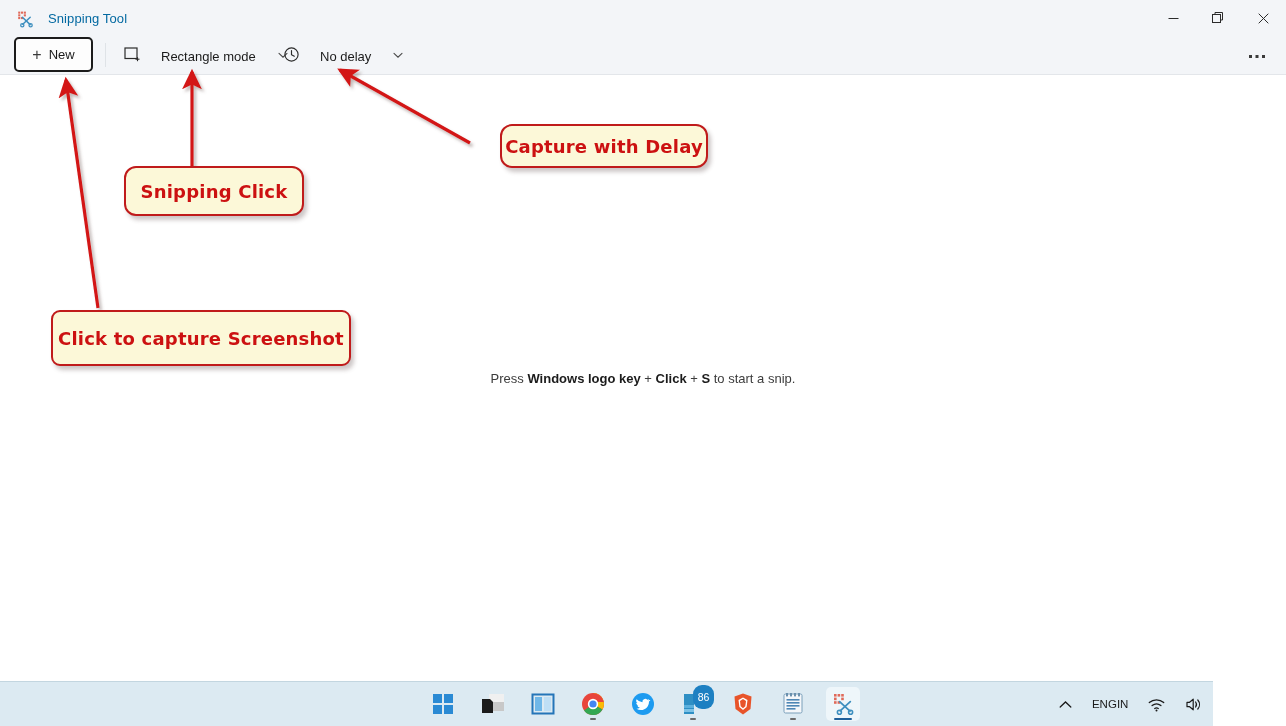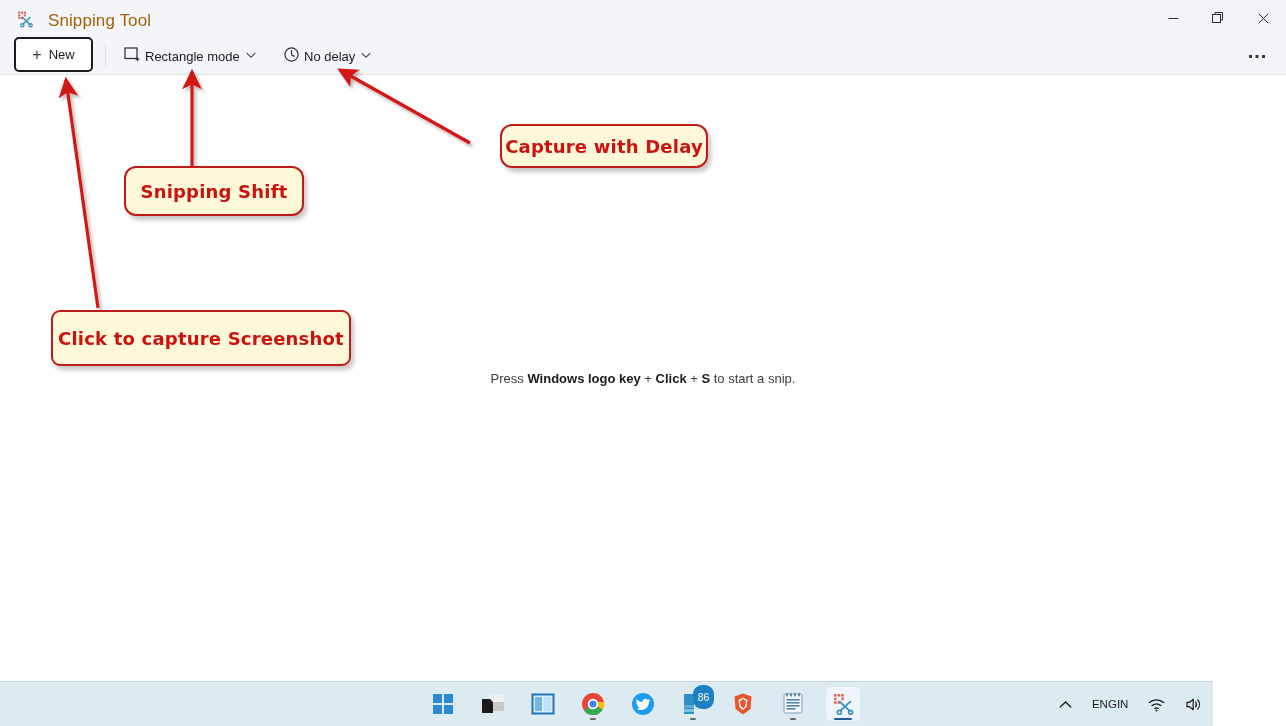--- a/index.html
+++ b/index.html
@@ -22,21 +22,21 @@
     width: 1286px; height: 37px;
     background: #f3f5f8;
     display: flex; align-items: center;
   }
   .title-app-icon {
     position: absolute; left: 16px; top: 10px;
     width: 18px; height: 18px;
   }
   .title-text {
     position: absolute; left: 48px; top: 11px;
-    font-size: 17px; color: #a16207;
+    font-size: 13px; color: #0369a1;
     letter-spacing: .1px;
   }
   .wincontrols {
     position: absolute; right: 0; top: 0;
     height: 37px; display: flex;
   }
   .winbtn {
     width: 45px; height: 37px;
     display: flex; align-items: center; justify-content: center;
     color: #2b2b2b;
@@ -63,21 +63,21 @@
   .new-label { font-size: 13px; color: #1b1b1b; }
 
   .tb-sep {
     position: absolute; left: 105px; top: 6px;
     width: 1px; height: 24px; background: #dfe3e7;
   }
 
   .tb-item {
     position: absolute; top: 5px;
     height: 28px;
-    display: flex; align-items: center; gap: 4px;
+    display: flex; align-items: center; gap: 20px;
     padding: 0 6px;
     border-radius: 4px;
     cursor: pointer;
   }
   .tb-item .lbl { font-size: 13px; color: #1b1b1b; }
   .chev { font-size: 9px; color: #4a4a4a; margin-left: 2px; }
   #mode-item { left: 118px; }
   #delay-item { left: 277px; }
 
   .more-btn {
@@ -280,21 +280,21 @@
       <line x1="98" y1="308" x2="66" y2="80" stroke="#d31717" stroke-width="3.2" marker-end="url(#ah)"></line>
       <line x1="192" y1="170" x2="192" y2="72" stroke="#d31717" stroke-width="3.2" marker-end="url(#ah)"></line>
       <line x1="470" y1="143" x2="340" y2="70" stroke="#d31717" stroke-width="3.2" marker-end="url(#ah)"></line>
     </g>
   </svg>
 
   <div class="anno" id="anno-delay">
     <span>Capture with Delay</span>
   </div>
   <div class="anno" id="anno-mode">
-    <span>Snipping Shift</span>
+    <span>Snipping Click</span>
   </div>
   <div class="anno" id="anno-click">
     <span>Click to capture Screenshot</span>
   </div>
 
   <div class="taskbar">
     <div class="tb-icons">
 
       <div class="tb-ic">
         <svg width="22" height="22" viewBox="0 0 22 22">

